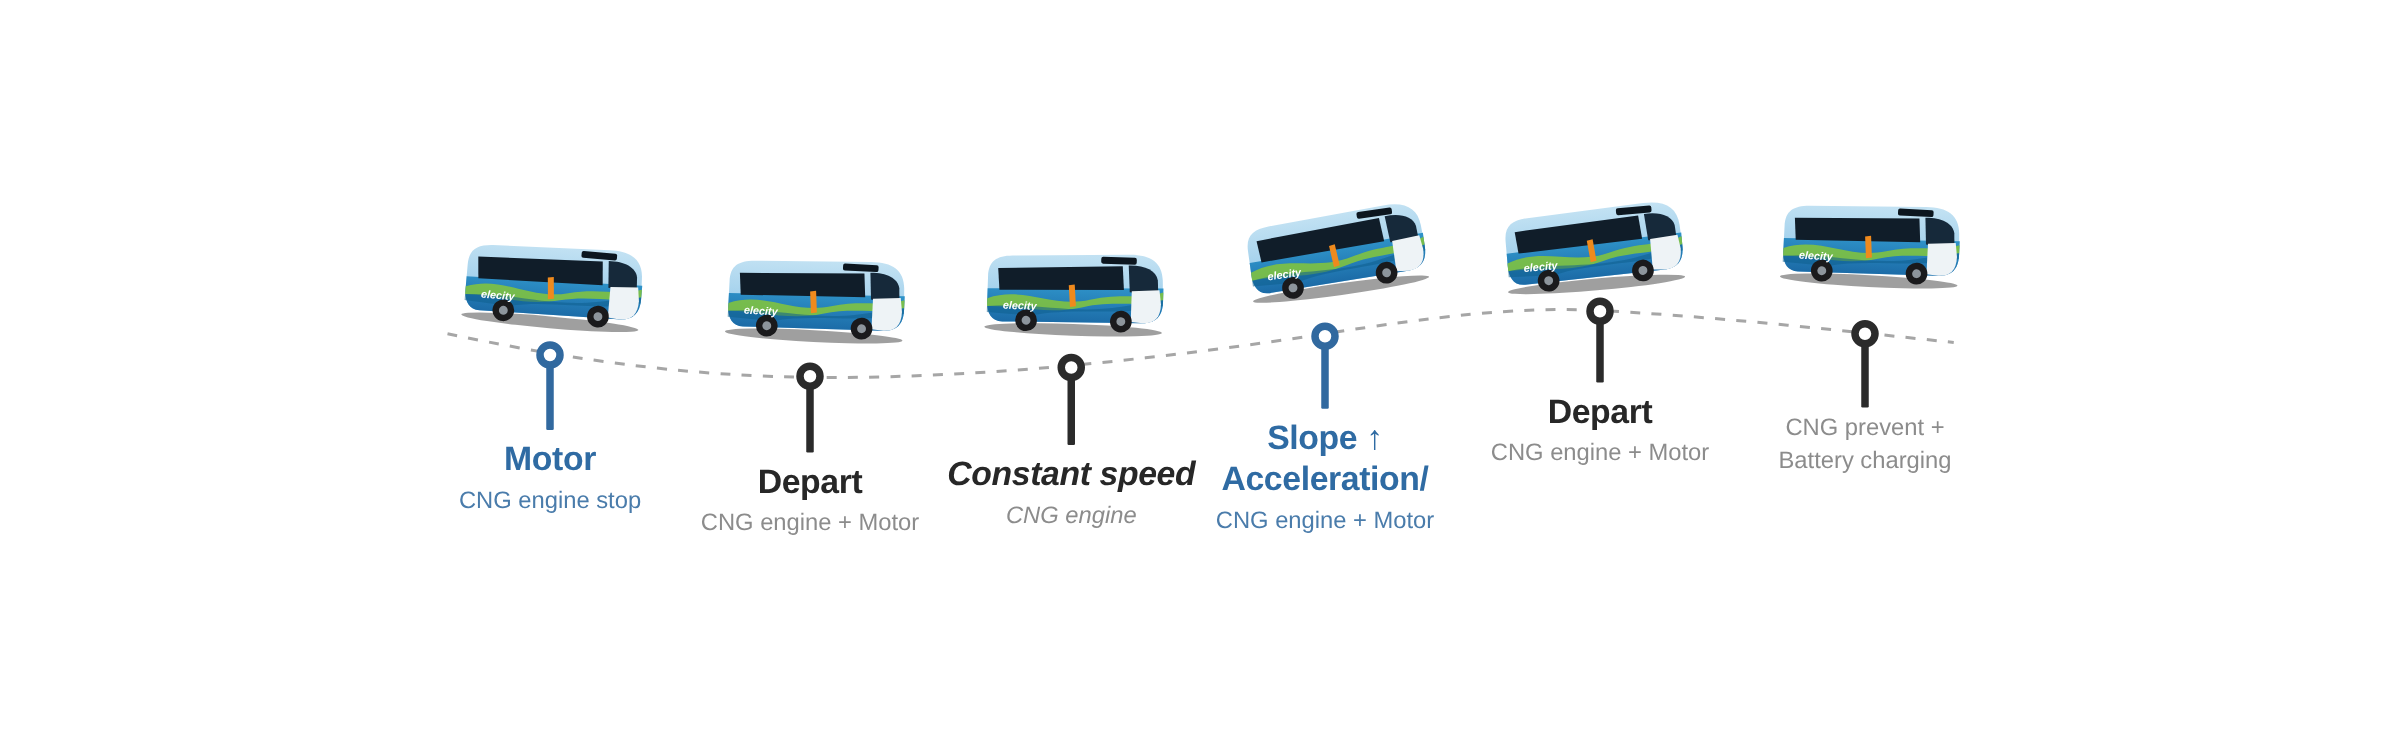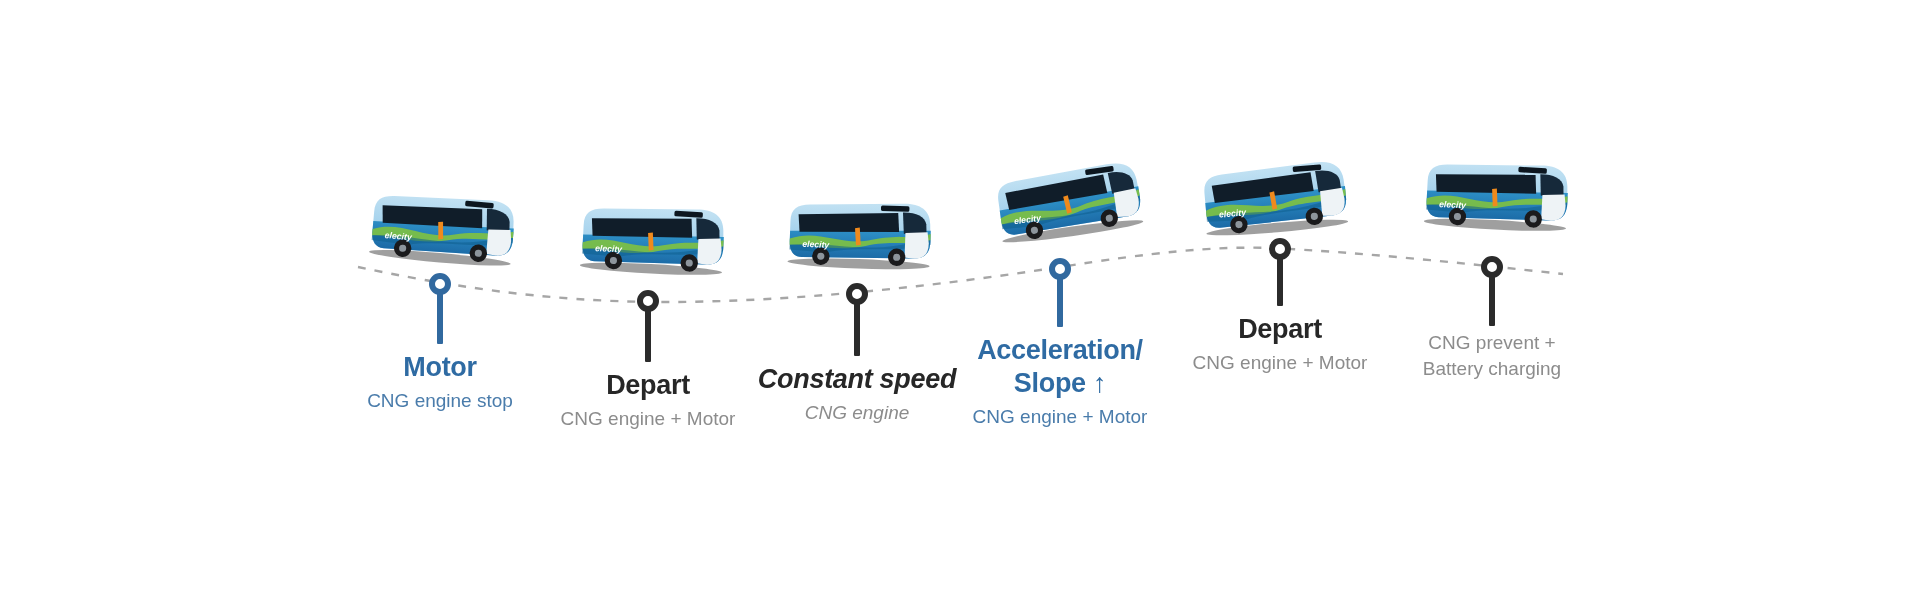--- a/index.html
+++ b/index.html
@@ -165,22 +165,22 @@
       <span>CNG engine</span>
     </div>
   </div>
 
   <div class="station st4 theme-blue">
     <div class="pin">
       <div class="pin-head"></div>
       <div class="pin-stem"></div>
     </div>
     <div class="station-title">
+      <span>Slope ↑</span>
       <span>Acceleration/</span>
-      <span>Slope ↑</span>
     </div>
     <div class="station-sub">
       <span>CNG engine + Motor</span>
     </div>
   </div>
 
   <div class="station st5 theme-dark">
     <div class="pin">
       <div class="pin-head"></div>
       <div class="pin-stem"></div>

